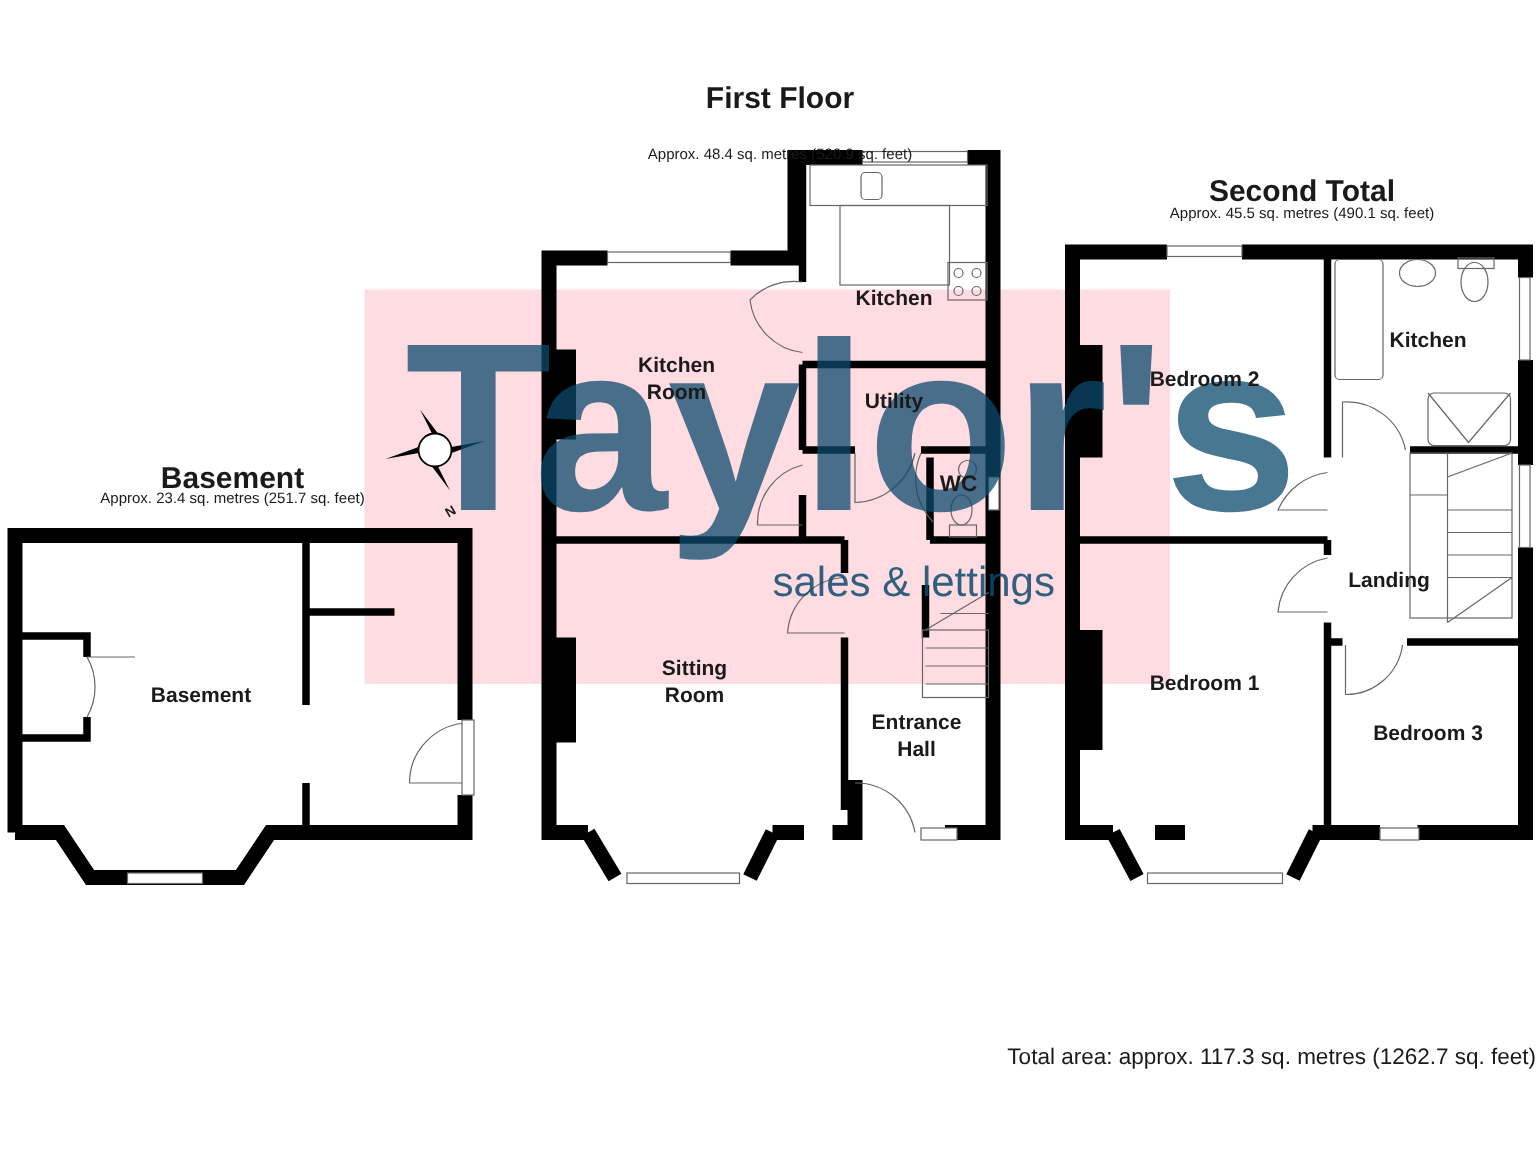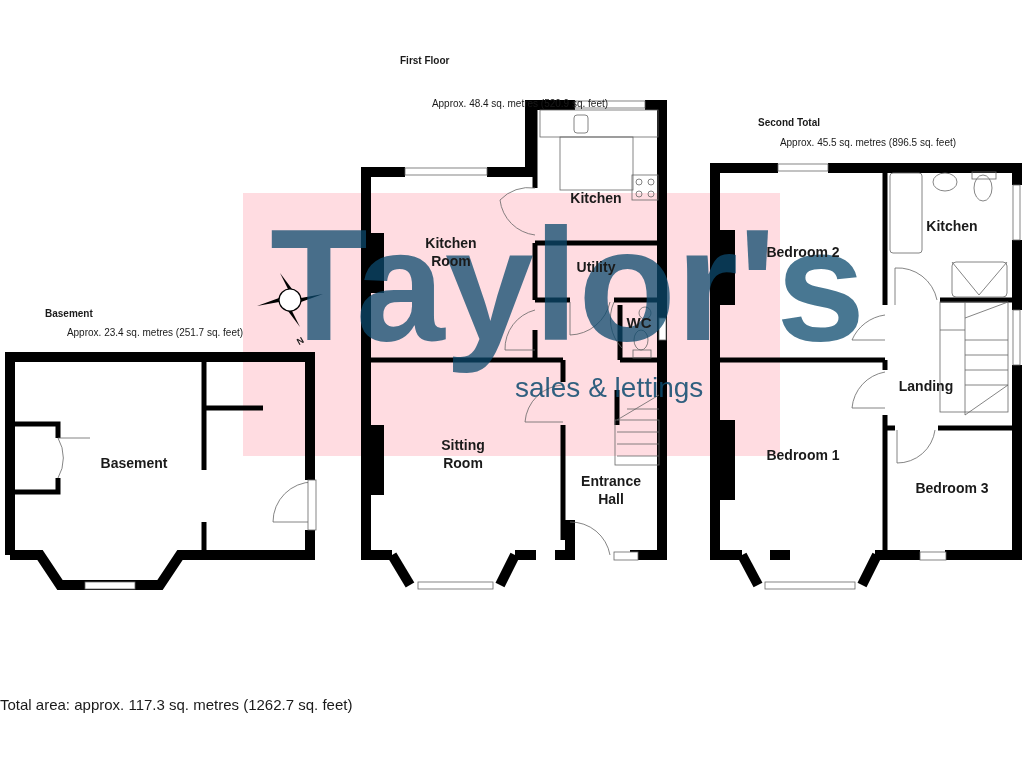--- a/index.html
+++ b/index.html
@@ -1,23 +1,23 @@
 <!DOCTYPE html>
 <html><head>
 <meta charset="utf-8">
 <style>
   html, body { margin:0; padding:0; }
   body { width:1024px; height:768px; background:#ffffff; position:relative; overflow:hidden;
          font-family:"Liberation Sans", sans-serif; color:#1a1a1a; }
   .abs { position:absolute; }
-  .floor-title { position:absolute; font-weight:bold; font-size:10px; white-space:nowrap; }
+  .floor-title { position:absolute; font-weight:bold; font-size:20px; text-align:center; white-space:nowrap; }
   .floor-area { position:absolute; font-size:10px; text-align:center; white-space:nowrap; }
   .room-label { position:absolute; font-weight:bold; font-size:14px; text-align:center; line-height:18px; white-space:nowrap; transform:translate(-50%,-50%); color:#1a1a1a; }
   .room-label.small { font-size:15px; }
-  .total { position:absolute; left:0; width:1024px; top:696px; font-size:15px; text-align:left; }
+  .total { position:absolute; left:0; width:1024px; top:696px; font-size:15px; text-align:right; }
   .wm-box { position:absolute; left:243px; top:193px; width:537px; height:263px; background:#ffd6dc; opacity:0.85; }
   .wm-text { position:absolute; color:#0c4a6e; font-weight:bold; white-space:nowrap; }
   svg.plan { position:absolute; left:0; top:0; }
 </style>
 </head>
 <body>
 
 <div class="wm-box"></div>
 
 <svg class="plan" width="1024" height="768" viewBox="0 0 1024 768">
@@ -175,21 +175,21 @@
 
 <div class="wm-text" style="left:270px; top:205px; font-size:160px; line-height:160px; opacity:0.75; font-family:'Liberation Sans', sans-serif;">Taylor's</div>
 <div class="wm-text" style="left:515px; top:372px; font-size:28px; font-weight:normal; opacity:0.85;">sales &amp; lettings</div>
 
 <div class="abs" style="left:297px; top:336px; font-size:9px; font-weight:bold; transform:rotate(-30deg);">N</div>
 
 <div class="floor-title" style="left:400px; width:240px; top:55px;">First Floor</div>
 <div class="floor-area" style="left:400px; width:240px; top:74px;margin-top:24px;">Approx. 48.4 sq. metres (520.9 sq. feet)</div>
 
 <div class="floor-title" style="left:758px; width:220px; top:117px;">Second Total</div>
-<div class="floor-area" style="left:758px; width:220px; top:137px;">Approx. 45.5 sq. metres (896.5 sq. feet)</div>
+<div class="floor-area" style="left:758px; width:220px; top:137px;">Approx. 45.5 sq. metres (490.1 sq. feet)</div>
 
 <div class="floor-title" style="left:45px; width:220px; top:308px;">Basement</div>
 <div class="floor-area" style="left:45px; width:220px; top:327px;">Approx. 23.4 sq. metres (251.7 sq. feet)</div>
 
 <div class="room-label" style="left:134px; top:463px;">Basement</div>
 <div class="room-label" style="left:596px; top:198px;">Kitchen</div>
 <div class="room-label" style="left:451px; top:252px;">
   <div>Kitchen</div>
   <div>Room</div>
 </div>

